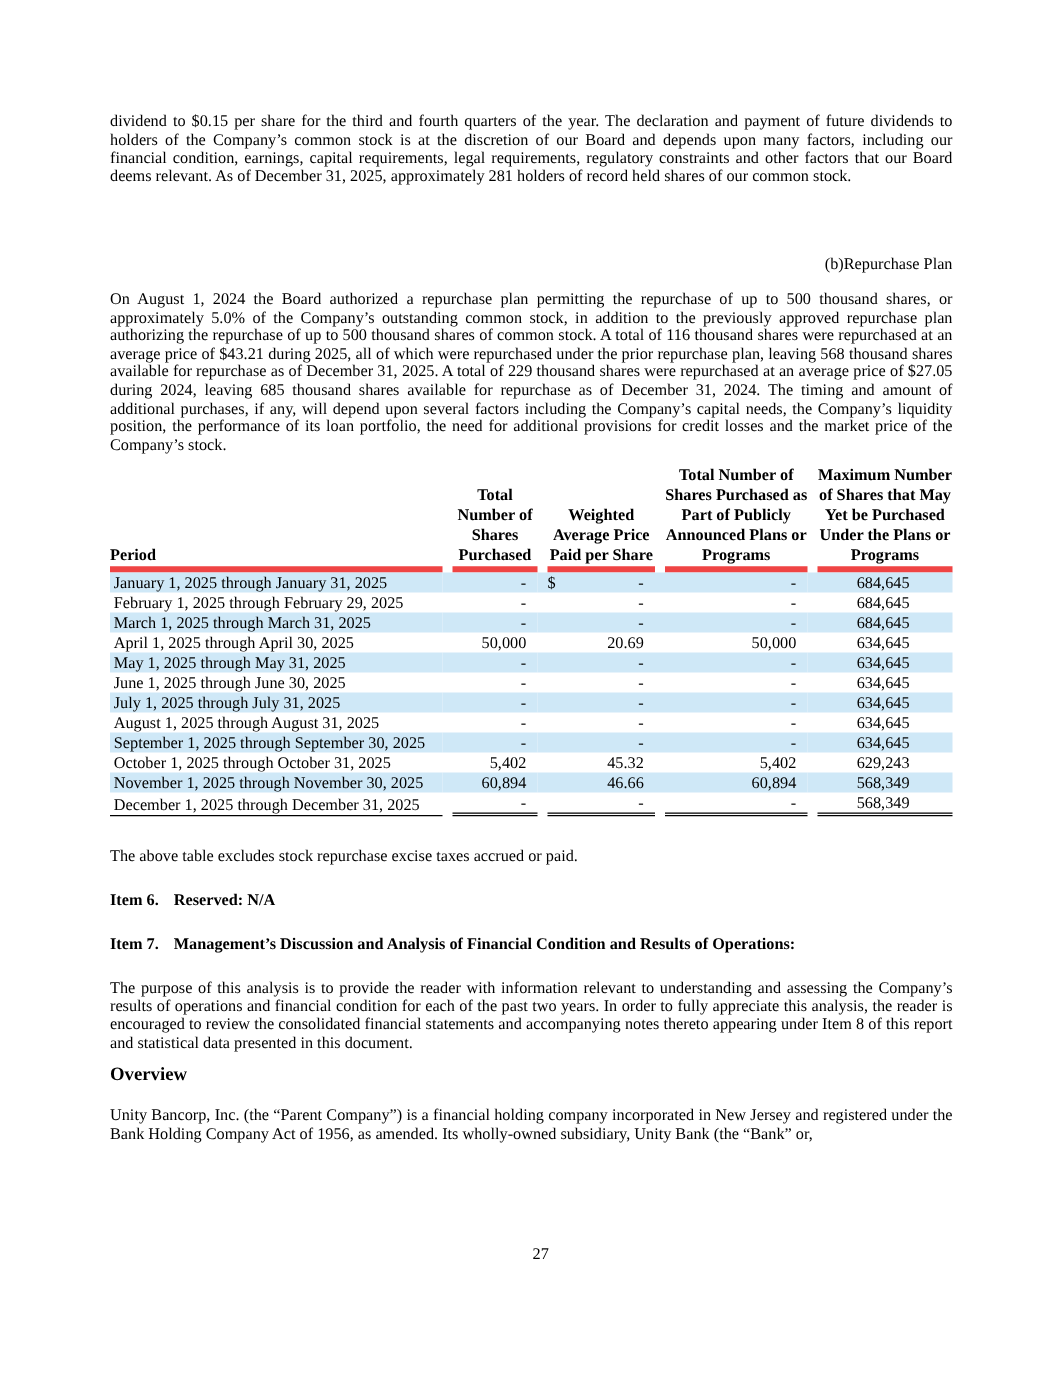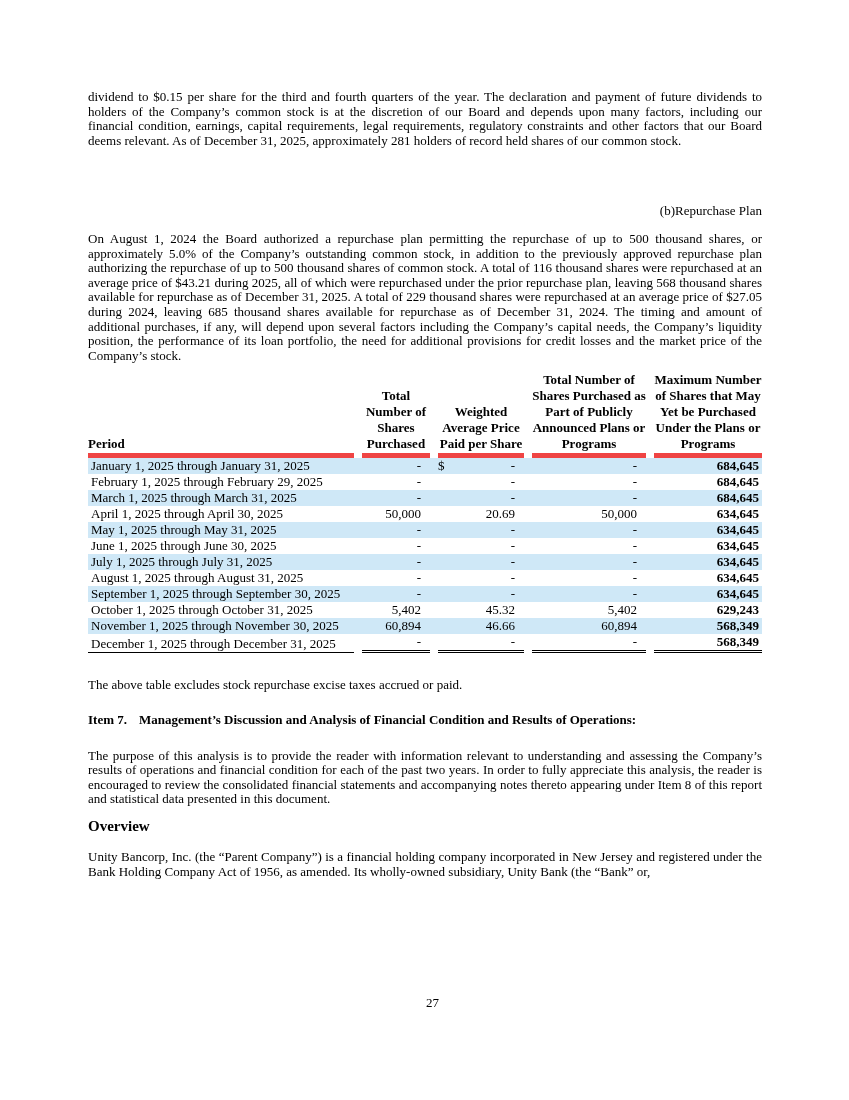--- a/index.html
+++ b/index.html
@@ -50,21 +50,21 @@
     padding-bottom: 1px;
   }
   th.h-period .hd { text-align: left; }
   td { padding: 0 0 0 8px; vertical-align: bottom; }
   td.c-period { padding-left: 0; }
   tr { height: 16px; }
   tr.shaded td { background: var(--shade, #cfe8f7); }
   td .cv { line-height: 16px; white-space: nowrap; }
   td.c-period .cv { text-align: left; padding-left: 3px; }
   td.c-shares .cv, td.c-plan .cv { text-align: right; padding-right: 9px; }
-  td.c-max .cv { text-align: right; padding-right: 3px; font-weight: bold; }
+  td.c-max .cv { text-align: center; padding-right: 3px; }
   td.c-price .cv { display: flex; justify-content: flex-end; padding-right: 9px; }
   td.c-price .cur { margin-right: auto; }
   tr.lastrow td.c-period .cv { border-bottom: 1px solid #000; }
   tr.lastrow td.c-shares .cv,
   tr.lastrow td.c-price .cv,
   tr.lastrow td.c-plan .cv,
   tr.lastrow td.c-max .cv { border-bottom: 3px double #000; }
 
   
   .table-note { margin: 25px 0 0 0; text-align: left; }
@@ -360,20 +360,23 @@
           </td>
       <td class="c-max">
             <div class="cv">568,349</div>
           </td>
     </tr>
       </tbody>
   </table>
 
   <p class="para table-note">The above table excludes stock repurchase excise taxes accrued or paid.</p>
 
+  <p class="item-line">
+    <span class="item-label">Item 6.</span><span>Reserved: N/A</span>
+  </p>
 
   <p class="item-line">
     <span class="item-label">Item 7.</span><span>Management’s Discussion and Analysis of Financial Condition and Results of Operations:</span>
   </p>
 
   <p class="para p3">The purpose of this analysis is to provide the reader with information relevant to understanding and assessing the Company’s results of operations and financial condition for each of the past two years. In order to fully appreciate this analysis, the reader is encouraged to review the consolidated financial statements and accompanying notes thereto appearing under Item 8 of this report and statistical data presented in this document.</p>
 
   <p class="overview">Overview</p>
 
   <p class="para p4">Unity Bancorp, Inc. (the “Parent Company”) is a financial holding company incorporated in New Jersey and registered under the Bank Holding Company Act of 1956, as amended. Its wholly-owned subsidiary, Unity Bank (the “Bank” or,</p>

